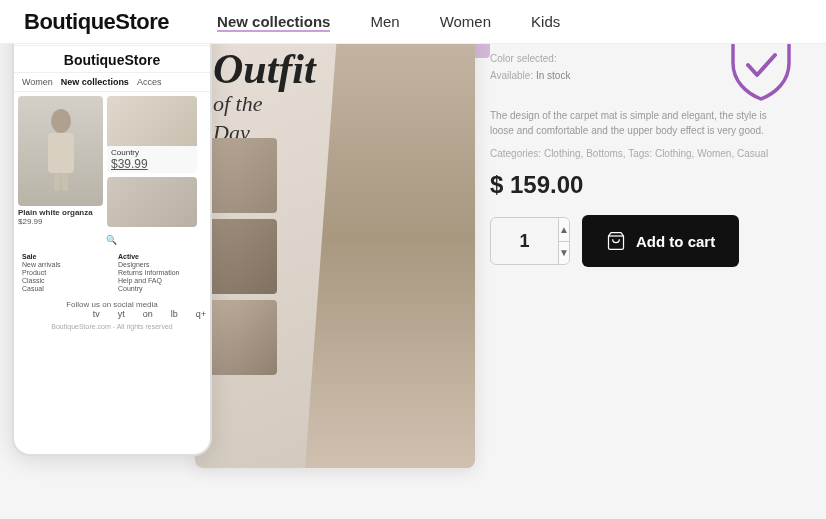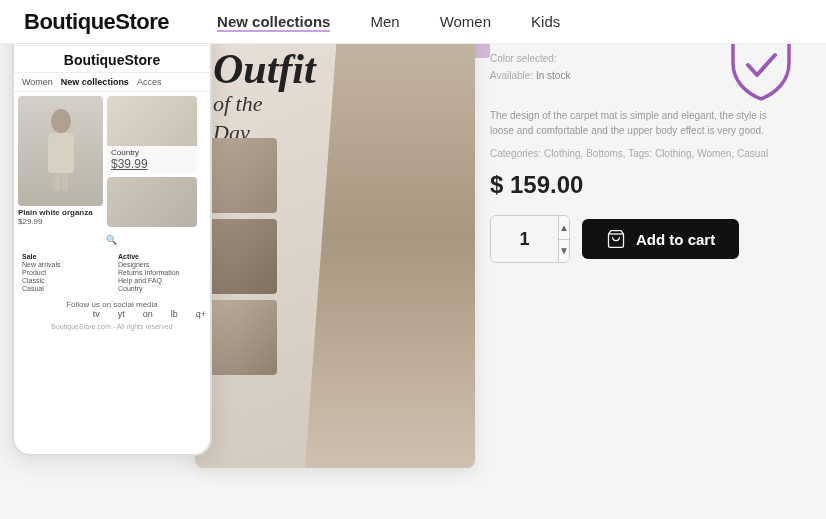--- a/index.html
+++ b/index.html
@@ -348,21 +348,21 @@
       background: #fafafa;
     }
     .qty-up { border-bottom: 1px solid #ccc; }
 
     .add-to-cart-btn {
       background: #111;
       color: #fff;
       border: none;
       border-radius: 6px;
       padding: 0 24px;
-      height: 40px;
+      height: 52px;
       font-size: 15px;
       font-weight: 600;
       cursor: pointer;
       display: flex;
       align-items: center;
       gap: 10px;
       white-space: nowrap;
     }
     .cart-icon-svg {
       width: 20px;

